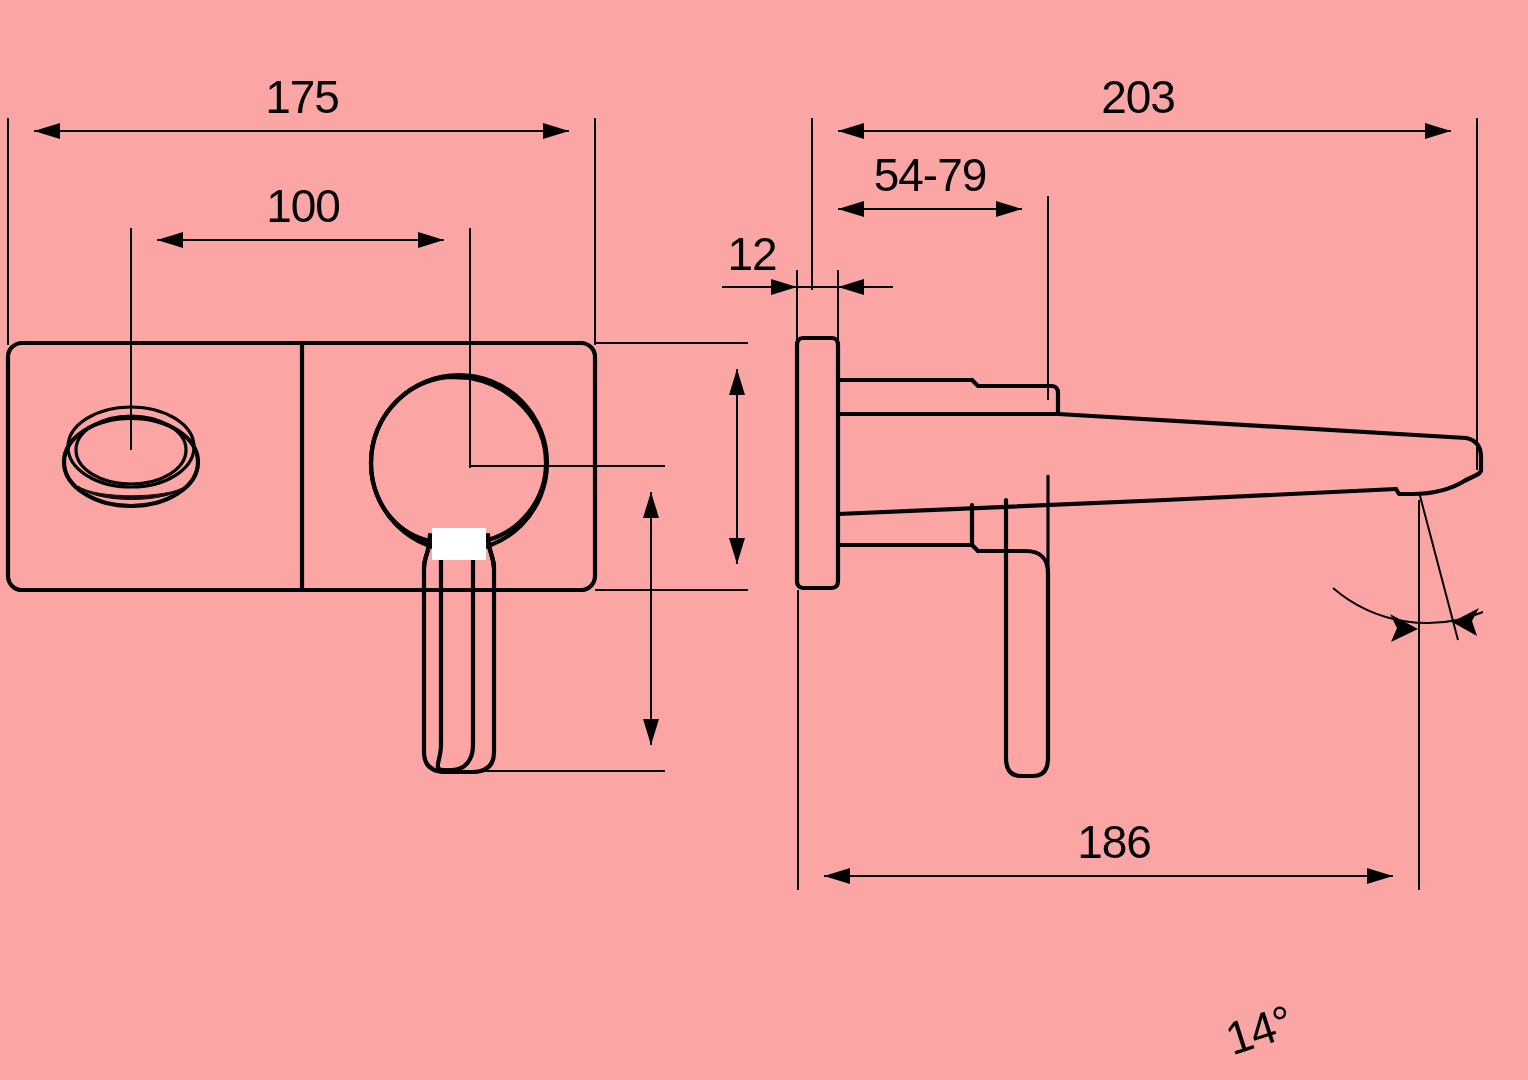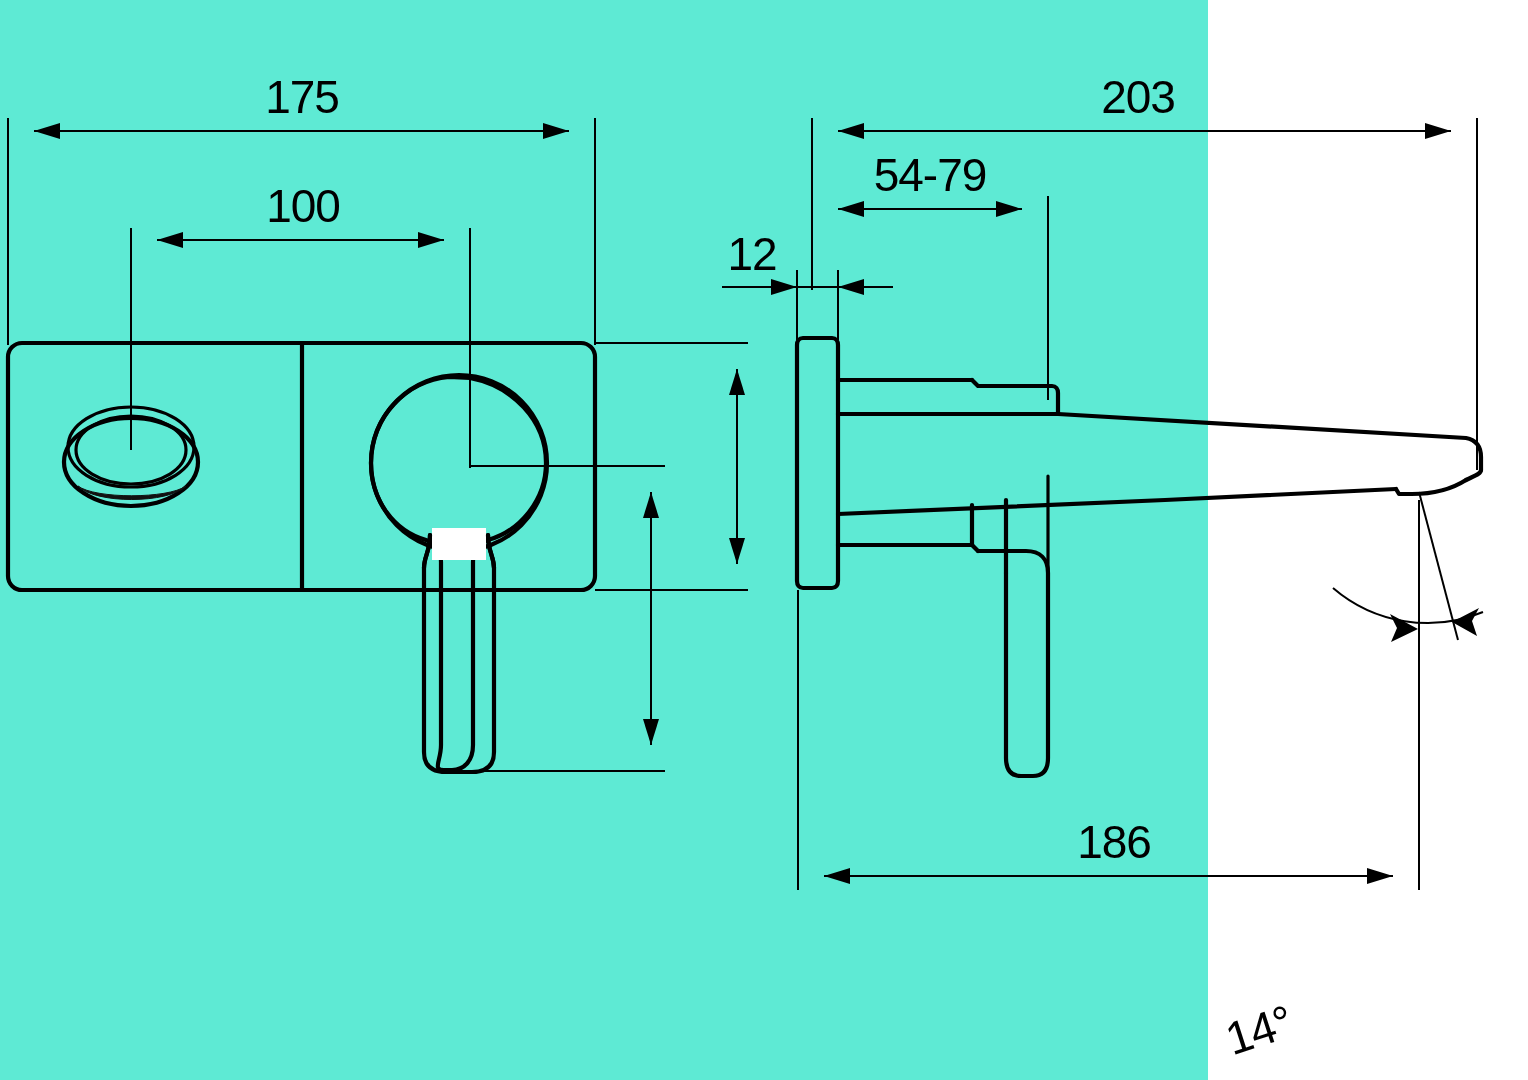--- a/index.html
+++ b/index.html
@@ -8,23 +8,23 @@
     background: #ffffff;
   }
   body {
     width: 1528px;
     height: 1080px;
     overflow: hidden;
     font-family: "Liberation Sans", sans-serif;
   }
   #sheet {
     position: relative;
-    width: 1208px;
+    width: 1528px;
     height: 1080px;
-    background: #5eead4;
+    background: #fca5a5;
   }
   svg#drawing {
     position: absolute;
     left: 0;
     top: 0;
     width: 1528px;
     height: 1080px;
   }
   .dimtext {
     font-family: "Liberation Sans", sans-serif;

